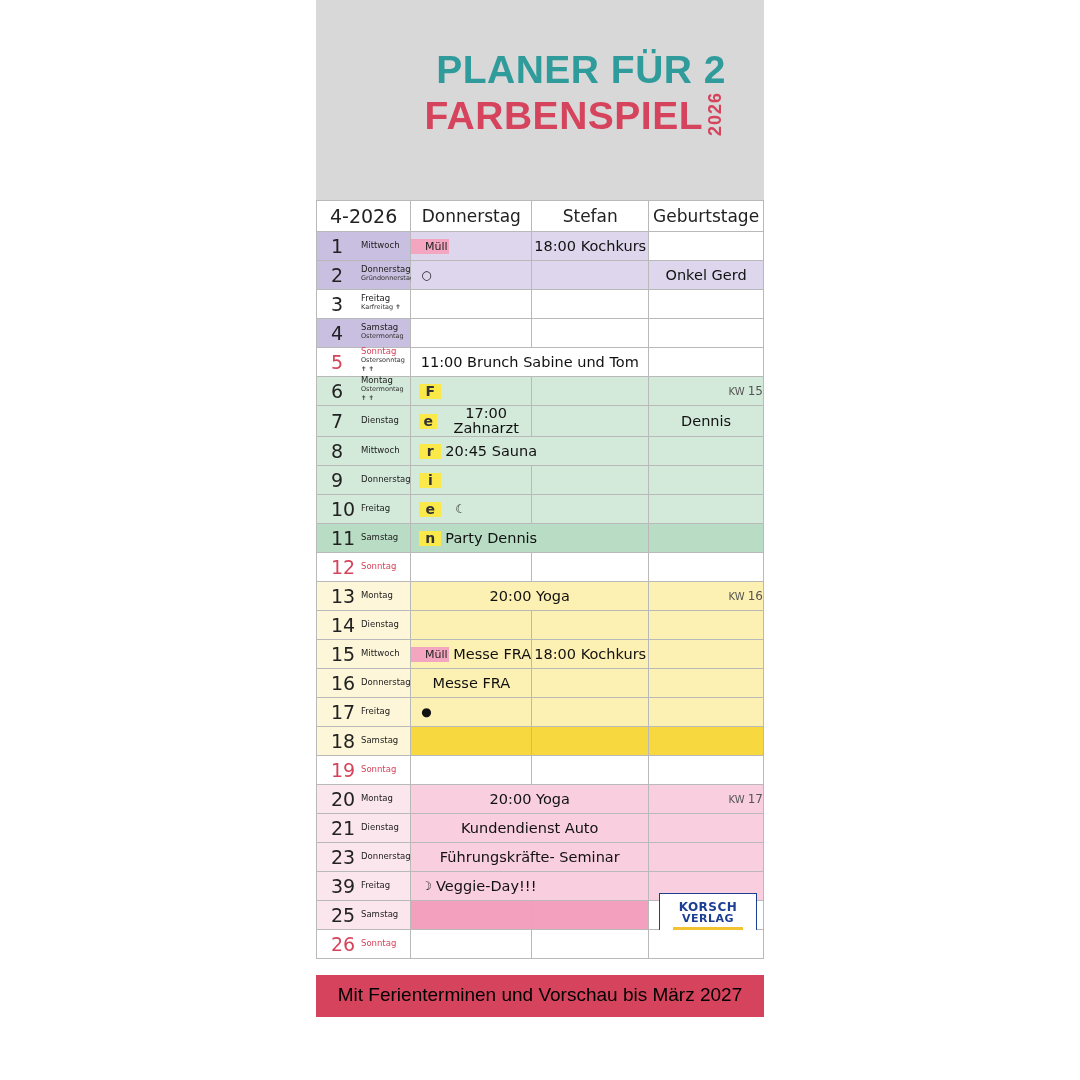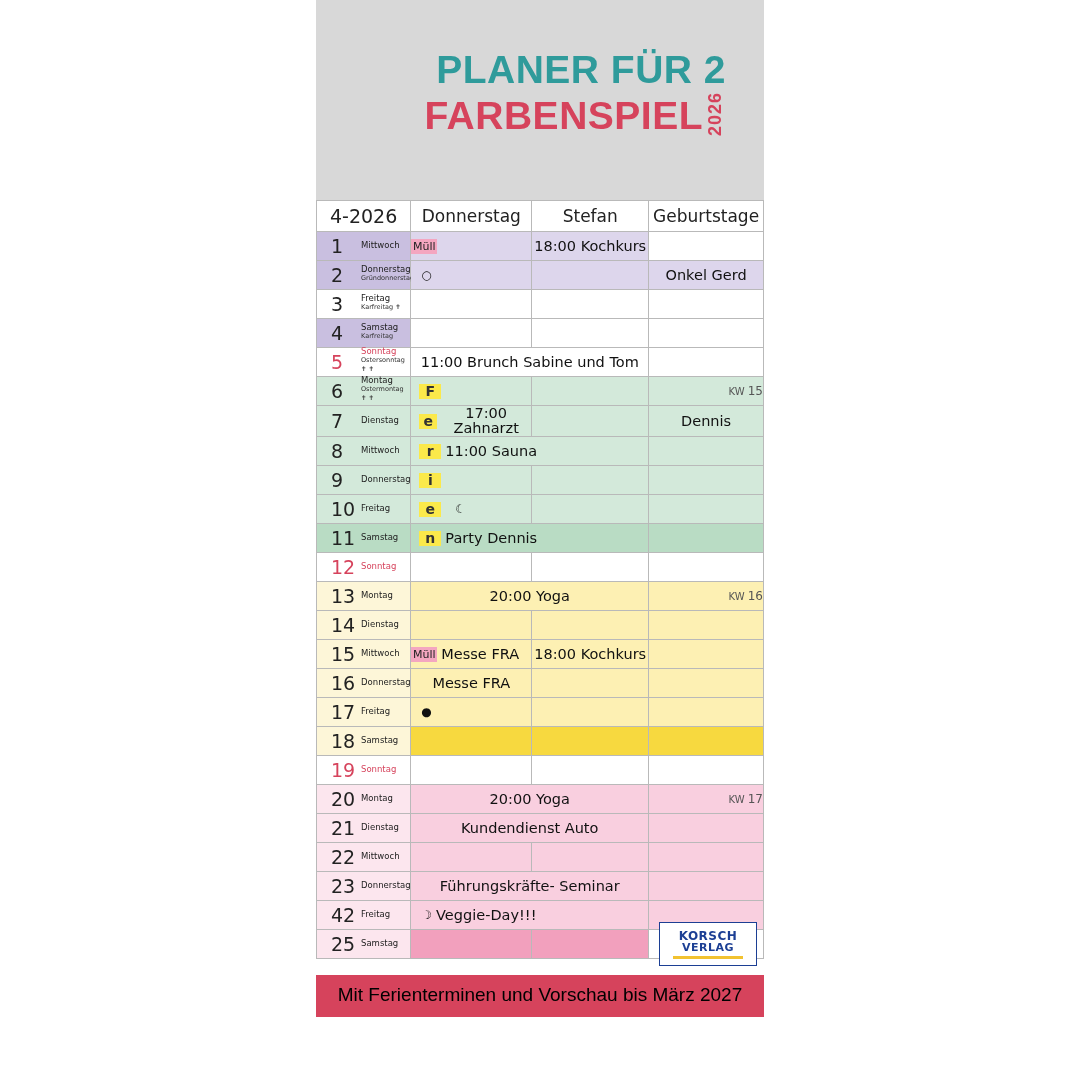--- a/index.html
+++ b/index.html
@@ -64,21 +64,21 @@
   .dayname .sub{font-size:6.5px;display:block;color:#333;}
   .sun .daynum,.sun .dayname{color:#d6435c;}
   .ev{
     font-size:14.5px;color:#111;text-align:center;line-height:15px;
     padding:0 2px;
   }
   .kw{font-size:10px;color:#555;text-align:right;padding-right:6px;margin-top:35px;}
   .kw b{font-size:12px;font-weight:normal;}
   .muell{
     background:#f4a6c0;font-size:11px;color:#222;text-align:center;
-    display:block;width:26px;
+    display:block;width:26px;padding-left:12px;
   }
   .moon{font-size:12px;color:#111;padding-left:10px;display:block;}
   .ferien-letter{
     background:#fbe94a;color:#333;font-size:14px;font-weight:bold;
     text-align:center;width:22px;margin-left:8px;
   }
   
   .c-lav{background:#c9bfe0;}
   .c-lav-l{background:#ddd6ec;}
   .c-white{background:#ffffff;}
@@ -167,21 +167,21 @@
             <span class="daynum">3</span>
             <span class="dayname">Freitag<span class="sub">Karfreitag ✝</span></span>
           </td>
           <td class="ev c-white"></td>
           <td class="ev c-white"></td>
           <td class="ev c-white" style="position: relative;"></td>
         </tr>
         <tr>
           <td class="daycell c-lav">
             <span class="daynum">4</span>
-            <span class="dayname">Samstag<span class="sub">Karfreitag</span></span>
+            <span class="dayname">Samstag<span class="sub">Ostermontag</span></span>
           </td>
           <td class="ev c-white"></td>
           <td class="ev c-white"></td>
           <td class="ev c-white" style="position: relative;"></td>
         </tr>
         <tr>
           <td class="daycell c-white sun">
             <span class="daynum">5</span>
             <span class="dayname">Sonntag<span class="sub">Ostersonntag ✝ ✝</span></span>
           </td>
@@ -218,21 +218,21 @@
           <td class="ev c-grn-l" style="position: relative;">Dennis</td>
         </tr>
         <tr>
           <td class="daycell c-grn-l">
             <span class="daynum">8</span>
             <span class="dayname">Mittwoch</span>
           </td>
           <td class="ev c-grn-l" colspan="2" style="position: relative;">
             <div style="display:flex;align-items:center;justify-content:flex-start;gap:4px;">
               <div class="ferien-letter">r</div>
-              <div>11:00 Sauna</div>
+              <div>20:45 Sauna</div>
             </div>
           </td>
           <td class="ev c-grn-l" style="position: relative;"></td>
         </tr>
         <tr>
           <td class="daycell c-grn-l">
             <span class="daynum">9</span>
             <span class="dayname">Donnerstag</span>
           </td>
           <td class="ev c-grn-l" style="position: relative;">
@@ -369,40 +369,31 @@
             <span class="daynum">21</span>
             <span class="dayname">Dienstag</span>
           </td>
           <td class="ev c-pnk-l" colspan="2">
             <div>Kundendienst Auto</div>
           </td>
           <td class="ev c-pnk-l" style="position: relative;"></td>
         </tr>
         <tr>
           <td class="daycell c-pnk-xl">
-            <span class="daynum">22</span>
-            <span class="dayname">Mittwoch</span>
-          </td>
-          <td class="ev c-pnk-l"></td>
-          <td class="ev c-pnk-l"></td>
-          <td class="ev c-pnk-l" style="position: relative;"></td>
-        </tr>
-        <tr>
-          <td class="daycell c-pnk-xl">
             <span class="daynum">23</span>
             <span class="dayname">Donnerstag</span>
           </td>
           <td class="ev c-pnk-l" colspan="2">
             <div>Führungskräfte- Seminar</div>
           </td>
           <td class="ev c-pnk-l" style="position: relative;"></td>
         </tr>
         <tr>
           <td class="daycell c-pnk-xl">
-            <span class="daynum">42</span>
+            <span class="daynum">39</span>
             <span class="dayname">Freitag</span>
           </td>
           <td class="ev c-pnk-l" colspan="2" style="position: relative;">
             <div style="display:flex;align-items:center;justify-content:flex-start;gap:4px;">
               <div class="moon">☽</div>
               <div>Veggie-Day!!!</div>
             </div>
           </td>
           <td class="ev c-pnk-l" style="position: relative;"></td>
         </tr>
@@ -413,19 +404,28 @@
           </td>
           <td class="ev c-pnk"></td>
           <td class="ev c-pnk"></td>
           <td class="ev c-white" style="position: relative;">
             <div class="logo">
               <div class="l1">KORSCH</div>
               <div class="l2">VERLAG</div>
               <div class="bar"></div>
             </div>
           </td>
+        </tr>
+        <tr>
+          <td class="daycell c-white sun">
+            <span class="daynum">26</span>
+            <span class="dayname">Sonntag</span>
+          </td>
+          <td class="ev c-white"></td>
+          <td class="ev c-white"></td>
+          <td class="ev c-white" style="position: relative;"></td>
         </tr>
       </tbody>
   </table>
 
   <div class="spacer"></div>
   <div class="footer">Mit Ferienterminen und Vorschau bis März 2027</div>
 </div>
 
 </body></html>

